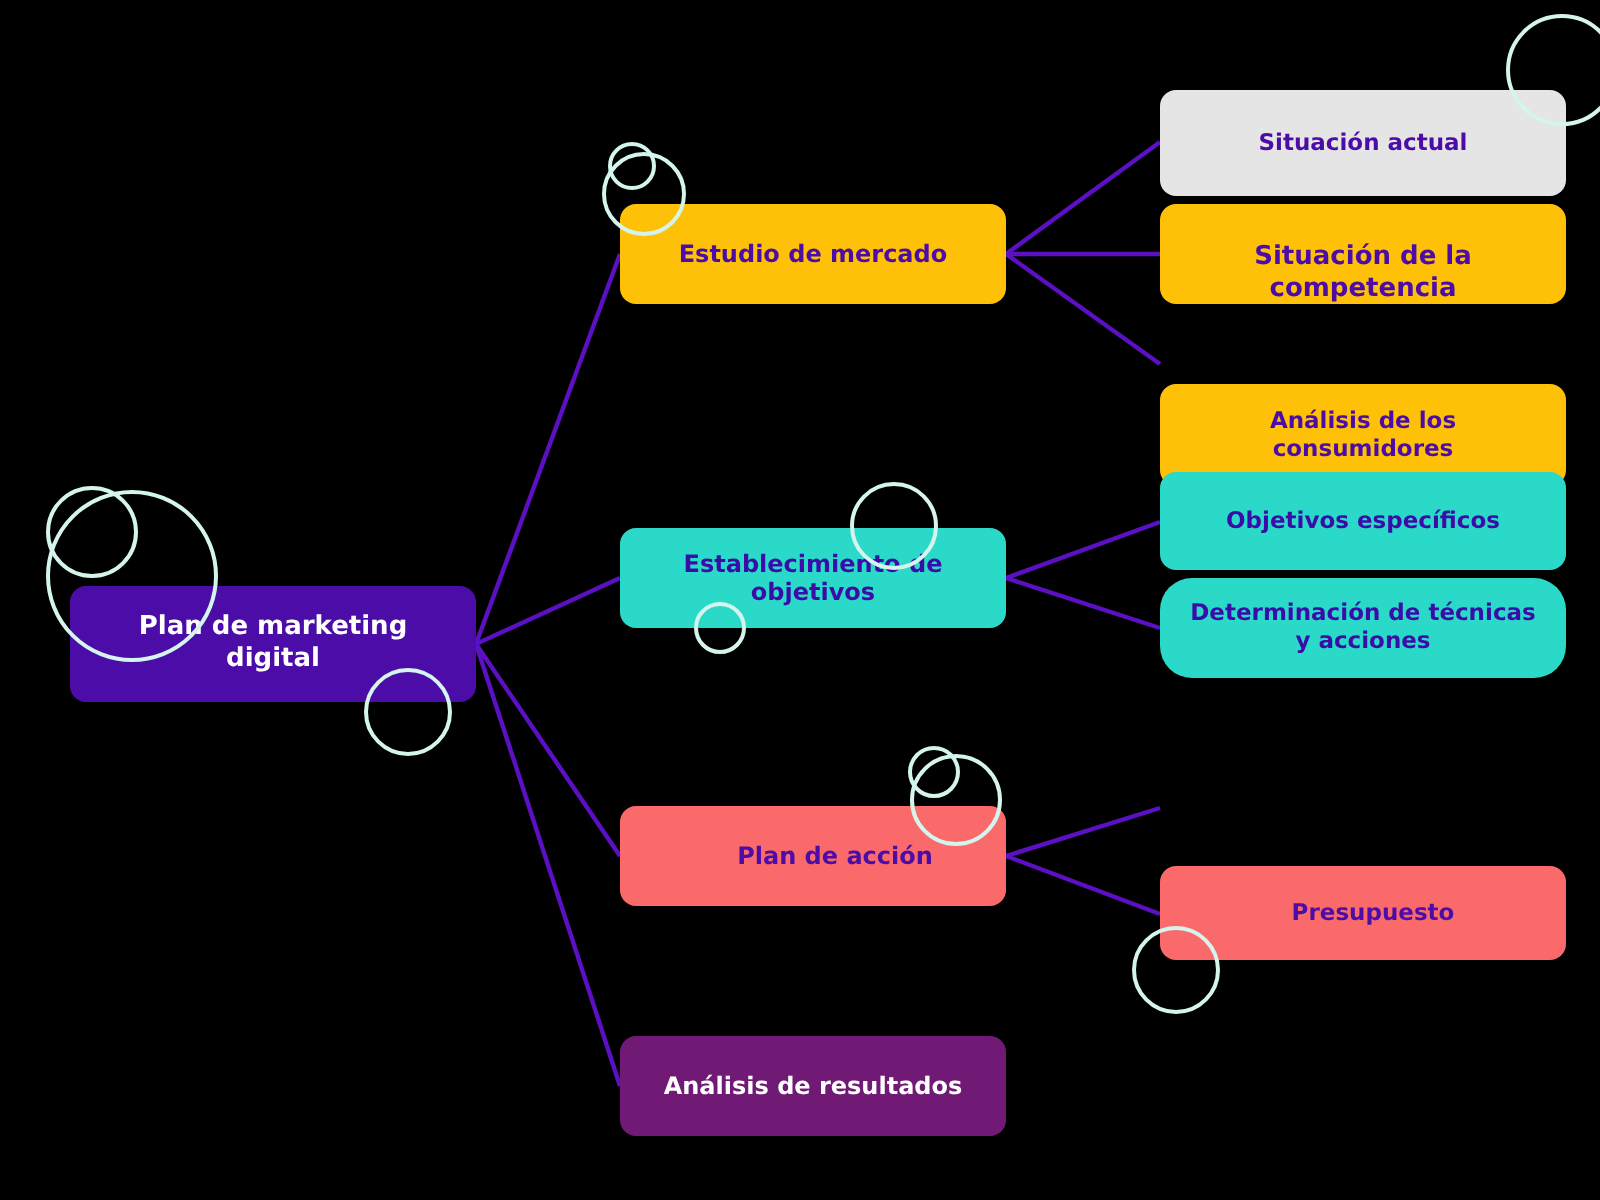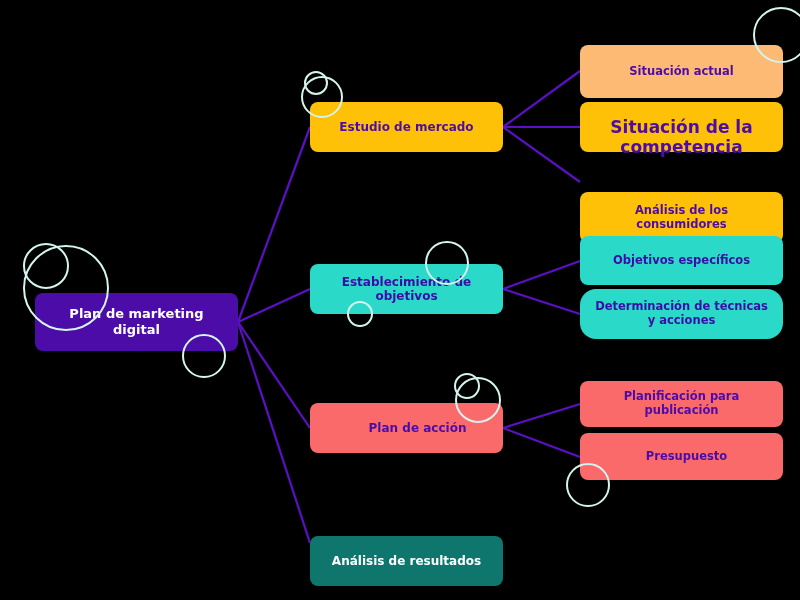--- a/index.html
+++ b/index.html
@@ -68,48 +68,45 @@
       <line x1="503" y1="428" x2="580" y2="457" stroke="#5B10C4" stroke-width="2.2"></line>
     </svg>
 
   <div id="node-layer">
       <div class="node" style="left: 310px; top: 102px; width: 193px; height: 50px; background: rgb(255, 193, 7);">
         <span class="node-label" style="color: rgb(75, 12, 168); font-size: 12px;">Estudio de mercado</span>
       </div>
       <div class="node" style="left: 35px; top: 293px; width: 203px; height: 58px; background: rgb(75, 12, 168);">
         <span class="node-label" style="color: rgb(255, 255, 255); font-size: 13px;">Plan de marketing digital</span>
       </div>
-      <div class="node" style="left: 580px; top: 45px; width: 203px; height: 53px; background: #fdba74;">
+      <div class="node" style="left: 580px; top: 45px; width: 203px; height: 53px; background: #e5e5e5;">
         <span class="node-label" style="color: rgb(75, 12, 168); font-size: 11.5px;">Situación actual</span>
       </div>
       <div class="node" style="left: 580px; top: 102px; width: 203px; height: 50px; background: rgb(255, 193, 7);">
-        <span class="node-label" style="color: rgb(75, 12, 168); font-size: 17px; margin-top: 20px;">Situación de la competencia</span>
+        <span class="node-label" style="color: rgb(75, 12, 168); font-size: 13px; margin-top: 20px;">Situación de la competencia</span>
       </div>
       <div class="node" style="left: 580px; top: 156px; width: 203px; height: 51px; background: rgb(255, 193, 7); margin-top: 36px;">
         <span class="node-label" style="color: rgb(75, 12, 168); font-size: 11.5px;">Análisis de los consumidores</span>
       </div>
       <div class="node" style="left: 310px; top: 264px; width: 193px; height: 50px; background: rgb(43, 217, 200);">
         <span class="node-label" style="color: rgb(58, 12, 168); font-size: 12px;">Establecimiento de objetivos</span>
       </div>
       <div class="node" style="left: 580px; top: 236px; width: 203px; height: 49px; background: rgb(43, 217, 200);">
         <span class="node-label" style="color: rgb(58, 12, 168); font-size: 11.5px;">Objetivos específicos</span>
       </div>
       <div class="node" style="left: 580px; top: 289px; width: 203px; height: 50px; background: rgb(43, 217, 200); border-radius: 16px;">
         <span class="node-label" style="color: rgb(58, 12, 168); font-size: 11.5px;">Determinación de técnicas y acciones</span>
       </div>
       <div class="node" style="left: 310px; top: 403px; width: 193px; height: 50px; background: rgb(250, 106, 106); padding-left: 32px;">
         <span class="node-label" style="color: rgb(75, 12, 168); font-size: 12px;">Plan de acción</span>
       </div>
-      <div class="node" style="left: 580px; top: 381px; width: 203px; height: 46px; background: rgb(250, 106, 106);">
-        <span class="node-label" style="color: rgb(75, 12, 168); font-size: 11.5px;">Planificación para publicación</span>
-      </div>
       <div class="node" style="left: 580px; top: 433px; width: 203px; height: 47px; background: rgb(250, 106, 106); padding-left: 20px;">
         <span class="node-label" style="color: rgb(75, 12, 168); font-size: 11.5px;">Presupuesto</span>
       </div>
-      <div class="node" style="left: 310px; top: 518px; width: 193px; height: 50px; background: #0f766e; margin-top: 18px;">
+      <div class="node" style="left: 310px; top: 518px; width: 193px; height: 50px; background: #701a75;">
         <span class="node-label" style="color: rgb(255, 255, 255); font-size: 12px;">Análisis de resultados</span>
       </div>
     </div>
 
   <svg id="circle-layer" viewBox="0 0 800 600" xmlns="http://www.w3.org/2000/svg">
       <circle cx="46" cy="266" r="22" fill="none" stroke="#D4F5EE" stroke-width="2"></circle>
       <circle cx="66" cy="288" r="42" fill="none" stroke="#D4F5EE" stroke-width="2"></circle>
       <circle cx="204" cy="356" r="21" fill="none" stroke="#D4F5EE" stroke-width="2"></circle>
       <circle cx="316" cy="83" r="11" fill="none" stroke="#D4F5EE" stroke-width="2"></circle>
       <circle cx="322" cy="97" r="20" fill="none" stroke="#D4F5EE" stroke-width="2"></circle>

